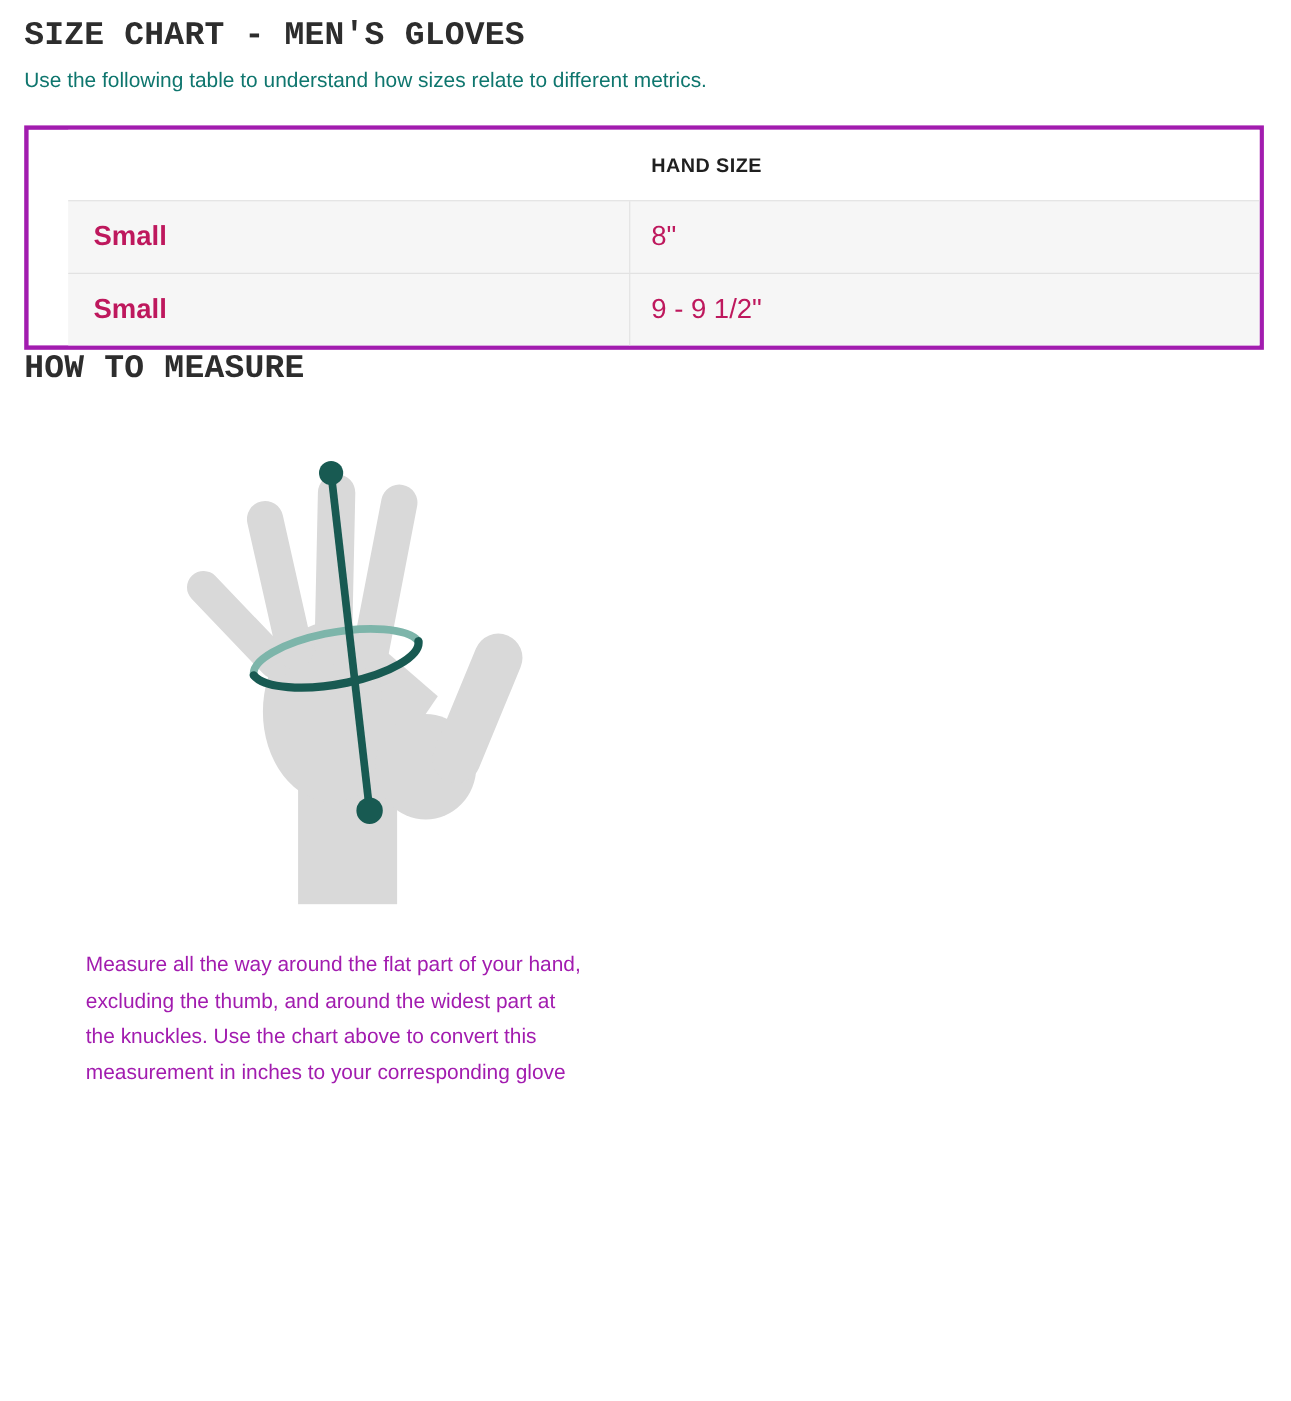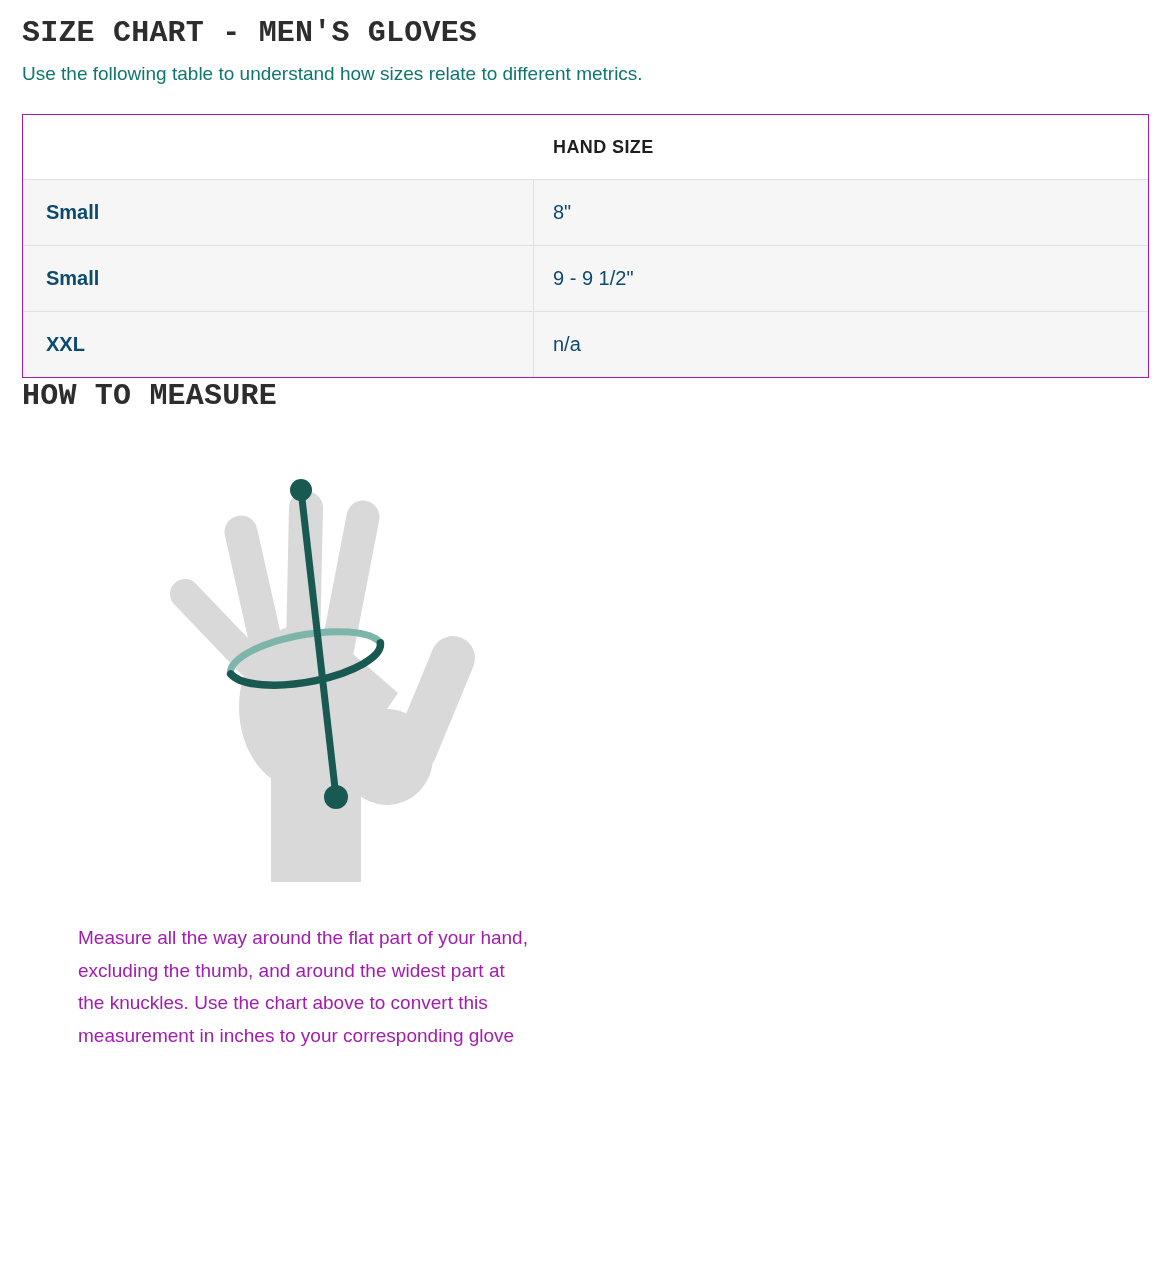--- a/index.html
+++ b/index.html
@@ -28,38 +28,39 @@
   p.intro {
     margin: 10px 0 0 0;
     font-size: 19px;
     line-height: 26px;
     color: #0f766e;
   }
 
   
   .size-table {
     margin-top: 27px;
-    border: 1px solid #a21caf;
+    border: 4px solid #a21caf;
     background: #ffffff;
+    padding-left: 36px;
   }
   .size-table .row {
     display: flex;
     align-items: stretch;
     height: 65px;
     border-top: 1px solid #e0e0e0;
     background: #ffffff;
   }
   .size-table .row.header-row { border-top: none; height: 64px; }
   .size-table .row.shaded { background: #f6f6f6; }
   .size-table .cell {
     display: flex;
     align-items: center;
     box-sizing: border-box;
-    font-size: 20px;
-    color: #0c4a6e;
+    font-size: 25px;
+    color: #be185d;
   }
   .size-table .cell.c1 {
     width: 510px;
     padding-left: 23px;
     font-weight: 700;
   }
   .size-table .cell.c2 {
     flex: 1;
     padding-left: 19px;
     border-left: 1px solid #e0e0e0;
@@ -113,24 +114,20 @@
       <div class="cell c2">8"</div>
     </div>
 
 
     <div class="row shaded">
       <div class="cell c1">Small</div>
       <div class="cell c2">9 - 9 1/2"</div>
     </div>
 
 
-    <div class="row shaded">
-      <div class="cell c1">XXL</div>
-      <div class="cell c2">n/a</div>
-    </div>
   </div>
 
   <h2 class="section-title">HOW TO MEASURE</h2>
 
   <figure class="hand-figure">
     <svg width="400" height="430" viewBox="0 0 400 430" xmlns="http://www.w3.org/2000/svg">
 
       <g>
         <rect x="106" y="300" width="90" height="120" fill="#d9d9d9"></rect>
         <ellipse cx="137" cy="245" rx="63" ry="82" fill="#d9d9d9"></ellipse>

